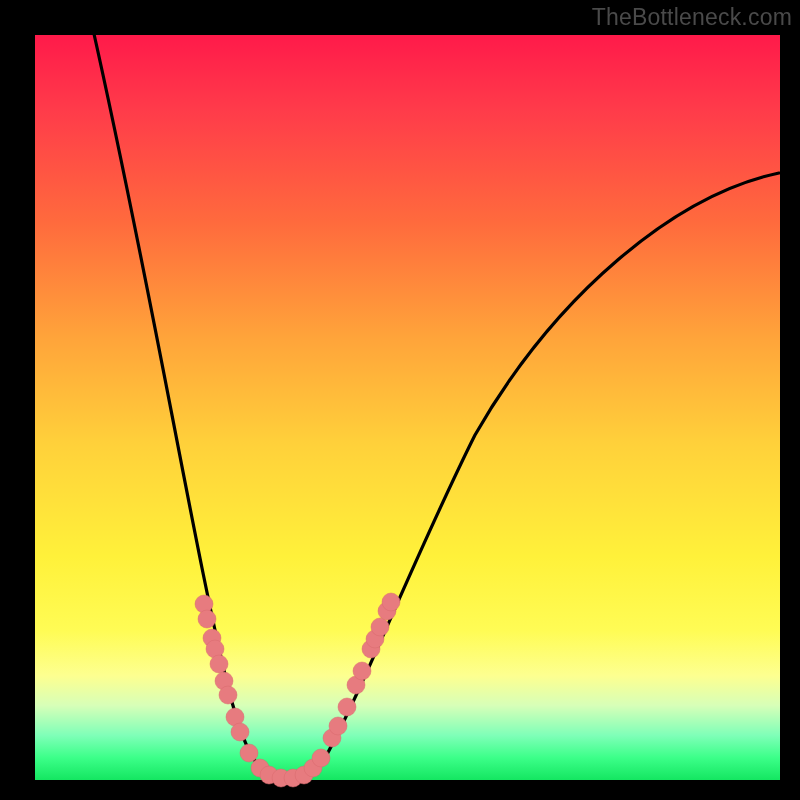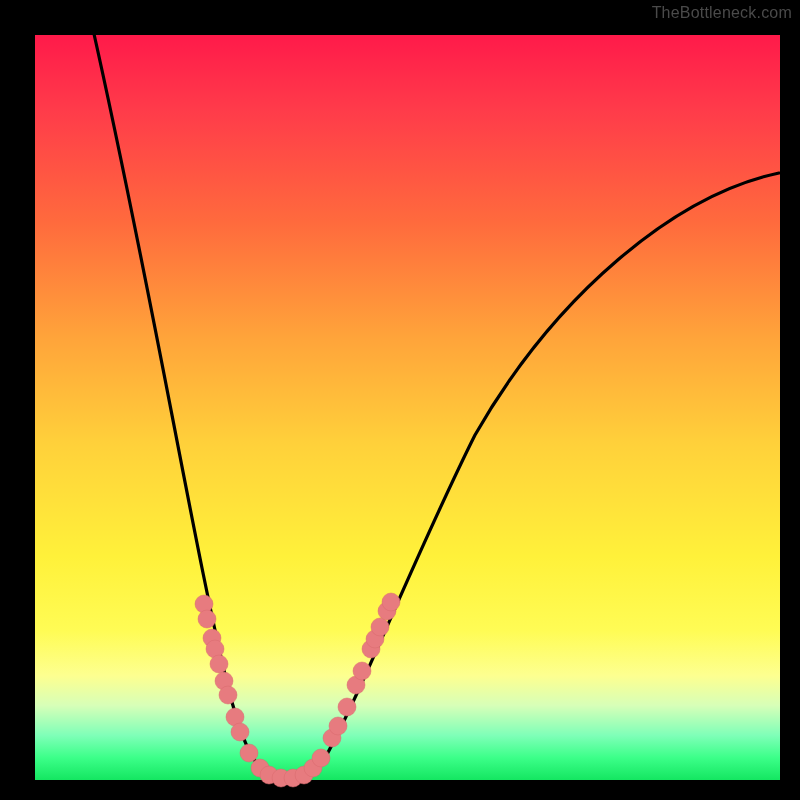--- a/index.html
+++ b/index.html
@@ -38,21 +38,21 @@
       #d7ffb8 90%,
       #7fffb8 94%,
       #3cff89 97%,
       #14e661 100%
     );
   }
   .watermark {
     position: absolute;
     top: 4px;
     right: 8px;
-    font-size: 16px;
+    font-size: 23px;
     color: #4a4a4a;
     font-weight: 500;
     letter-spacing: 0.2px;
   }
   svg.overlay {
     position: absolute;
     left: 0;
     top: 0;
     width: 745px;
     height: 745px;

